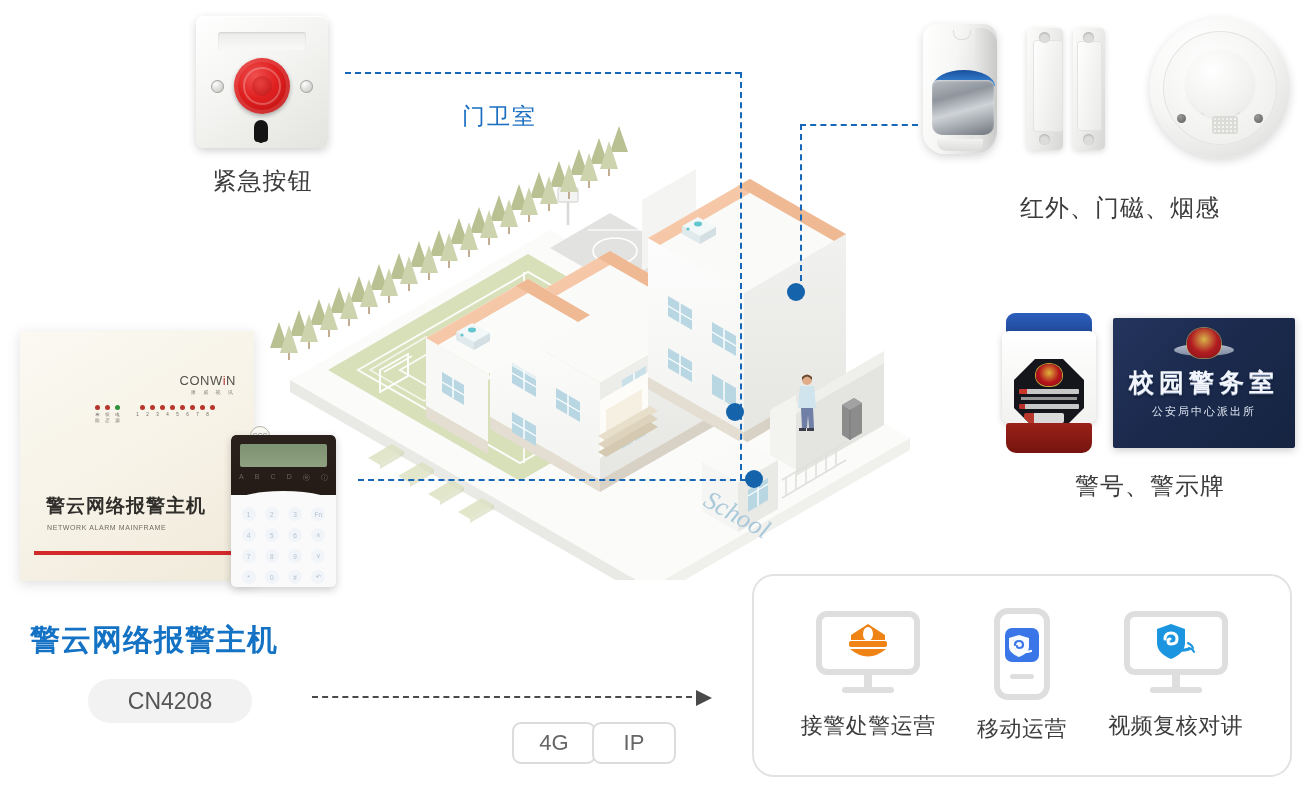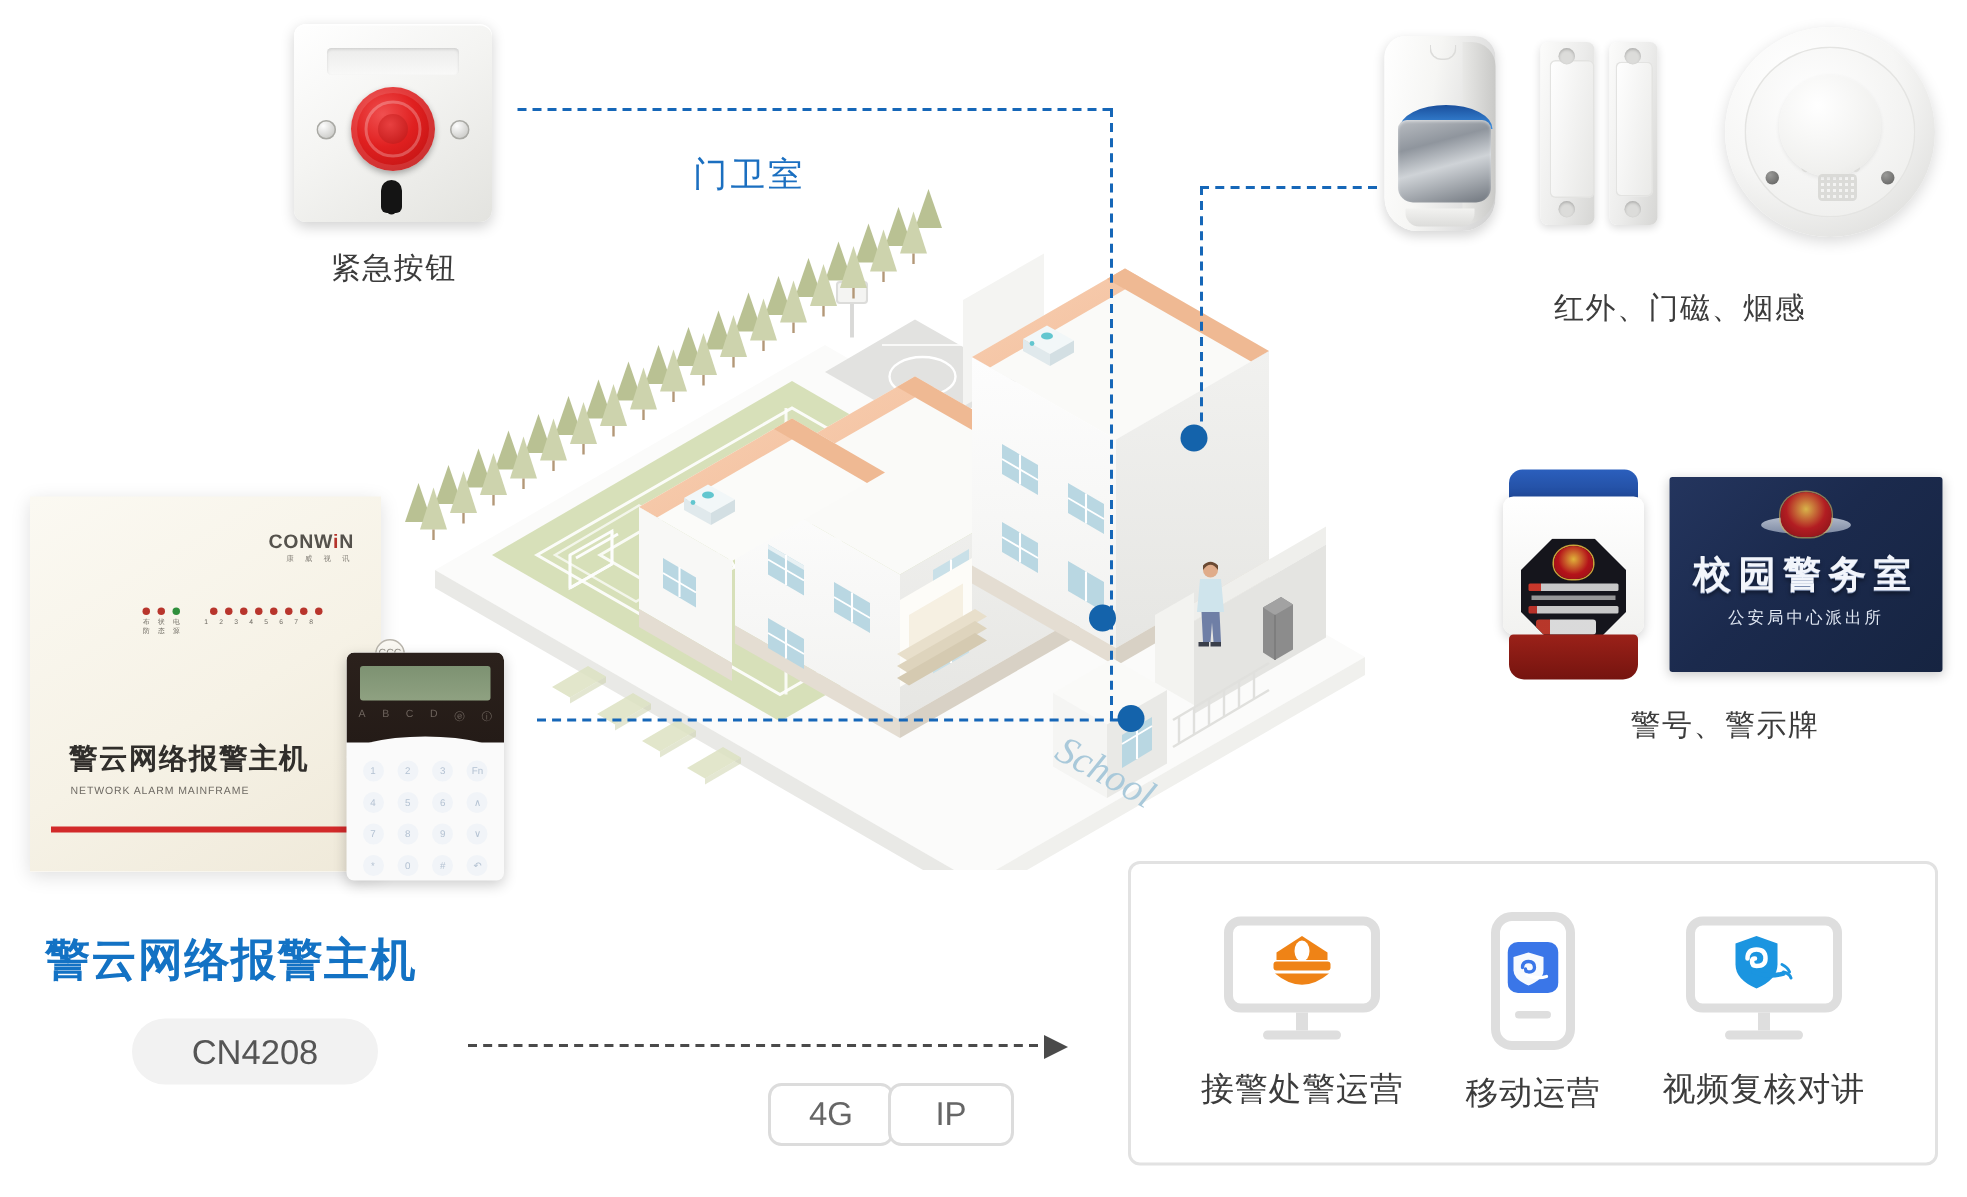--- a/index.html
+++ b/index.html
@@ -4,21 +4,21 @@
 <title>School Alarm System Diagram</title>
 <style>
   html,body{margin:0;padding:0;background:#ffffff;}
   body{
     width:1311px;height:798px;position:relative;overflow:hidden;
     font-family:"Liberation Sans","DejaVu Sans",sans-serif;
     color:#3d3d3d;
   }
   .abs{position:absolute;}
   .cap{
-    font-size:20px;font-weight:normal;color:#3c3c3c;letter-spacing:1px;
+    font-size:24px;font-weight:normal;color:#3c3c3c;letter-spacing:1px;
     text-align:center;white-space:nowrap;
   }
 
   
   #emg-wrap{left:196px;top:16px;width:132px;height:132px;}
   .emg-body{
     position:absolute;inset:0;border-radius:8px;
     background:linear-gradient(145deg,#ffffff 0%,#f4f4f2 45%,#e3e3df 100%);
     box-shadow:0 3px 9px rgba(0,0,0,.18), inset 0 1px 0 #fff;
   }
@@ -187,21 +187,21 @@
     text-shadow:0 1px 0 #7b8db0,0 2px 3px rgba(0,0,0,.5);}
   .sign-s{position:absolute;left:0;right:0;top:86px;text-align:center;
     font-size:11px;letter-spacing:2px;color:#dfe6f2;}
   #police-label{left:1000px;top:470px;width:300px;font-family:Liberation Serif, serif;}
 
   
   #panel{left:20px;top:331px;width:234px;height:250px;
     background:linear-gradient(150deg,#fbf9f2 0%,#f6f2e6 55%,#efe9d9 100%);
     box-shadow:0 3px 12px rgba(0,0,0,.13);}
   .pn-logo{position:absolute;right:18px;top:22px;text-align:right;}
-  .pn-logo .lw{font-size:13px;font-weight:bold;letter-spacing:.5px;color:#55524c;}
+  .pn-logo .lw{font-size:13px;font-weight:normal;letter-spacing:.5px;color:#55524c;margin-top:20px;}
   .pn-logo .lw i{font-style:normal;color:#b5342c;}
   .pn-logo .ls{font-size:5px;letter-spacing:3px;color:#8b877f;margin-top:1px;}
   .leds{position:absolute;left:75px;top:74px;}
   .led-row{display:flex;gap:5px;align-items:center;}
   .led{width:5px;height:5px;border-radius:50%;background:#b8352c;}
   .led.g{background:#2f8f3c;}
   .led-gap{width:10px;}
   .led-lab{display:flex;gap:5px;margin-top:2px;font-size:4.5px;color:#6c6860;line-height:1.3;}
   .led-lab span{width:5px;text-align:center;}
   .pn-cn{position:absolute;left:26px;bottom:62px;font-size:19px;font-weight:bold;color:#302e2b;letter-spacing:1px;}
@@ -234,21 +234,21 @@
   .arr-dash{position:absolute;left:0;top:6px;width:380px;height:0;
     border-top:2px dashed #4a4a4a;}
   .arr-head{position:absolute;right:0;top:0;width:0;height:0;
     border-left:16px solid #4a4a4a;border-top:8px solid transparent;border-bottom:8px solid transparent;}
   .net-pill{position:absolute;height:38px;border-radius:9px;border:2px solid #dcdcdc;
     display:flex;align-items:center;justify-content:center;font-size:22px;color:#666;background:#fff;}
   #pill-4g{left:512px;top:722px;width:80px;}
   #pill-ip{left:592px;top:722px;width:80px;}
 
   
-  #ops-card{left:752px;top:574px;width:540px;height:203px;border:2px solid #e2e2e2;border-radius:8px;
+  #ops-card{left:752px;top:574px;width:540px;height:203px;border:2px solid #e2e2e2;border-radius:22px;
     background:#fff;display:flex;align-items:center;justify-content:space-around;padding:0 26px;box-sizing:border-box;}
   .ops-item{display:flex;flex-direction:column;align-items:center;gap:14px;}
   .mon{position:relative;width:104px;height:86px;}
   .mon-scr{position:absolute;left:0;top:0;width:104px;height:64px;border:6px solid #dedede;border-radius:11px;
     box-sizing:border-box;display:flex;align-items:center;justify-content:center;}
   .mon-neck{position:absolute;left:48px;top:64px;width:8px;height:12px;background:#dedede;}
   .mon-base{position:absolute;left:26px;top:76px;width:52px;height:6px;background:#dedede;border-radius:3px;}
   .phone{position:relative;width:56px;height:92px;border:6px solid #dedede;border-radius:14px;box-sizing:border-box;
     display:flex;flex-direction:column;align-items:center;justify-content:center;gap:12px;}
   .phone-bar{width:24px;height:5px;background:#dedede;border-radius:3px;}

